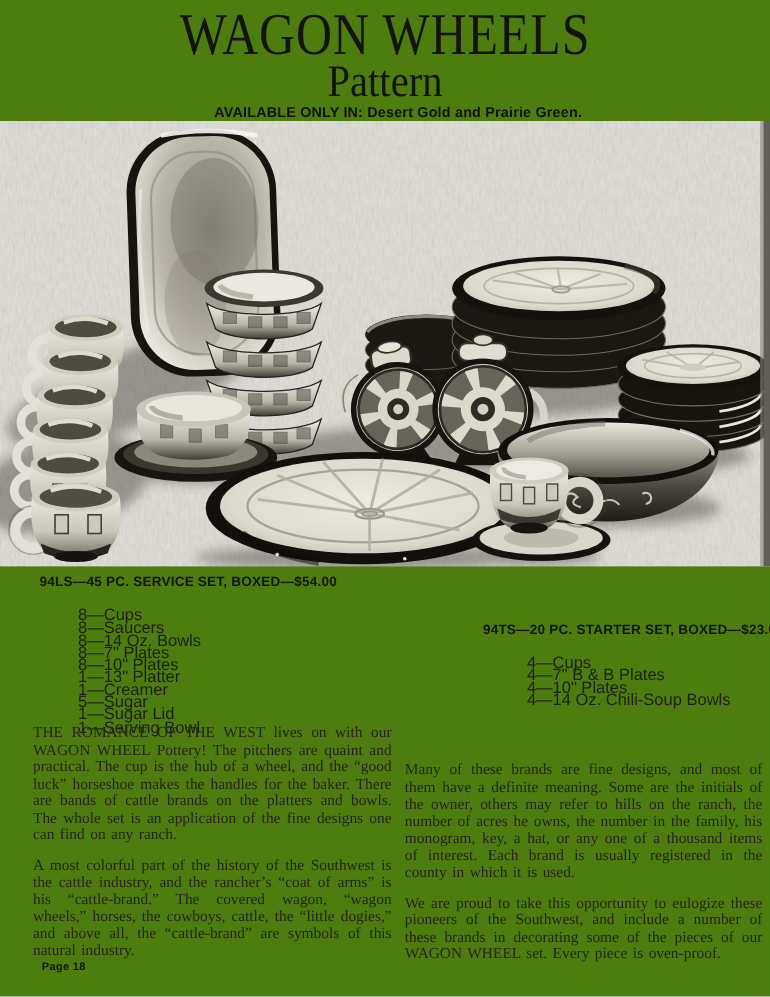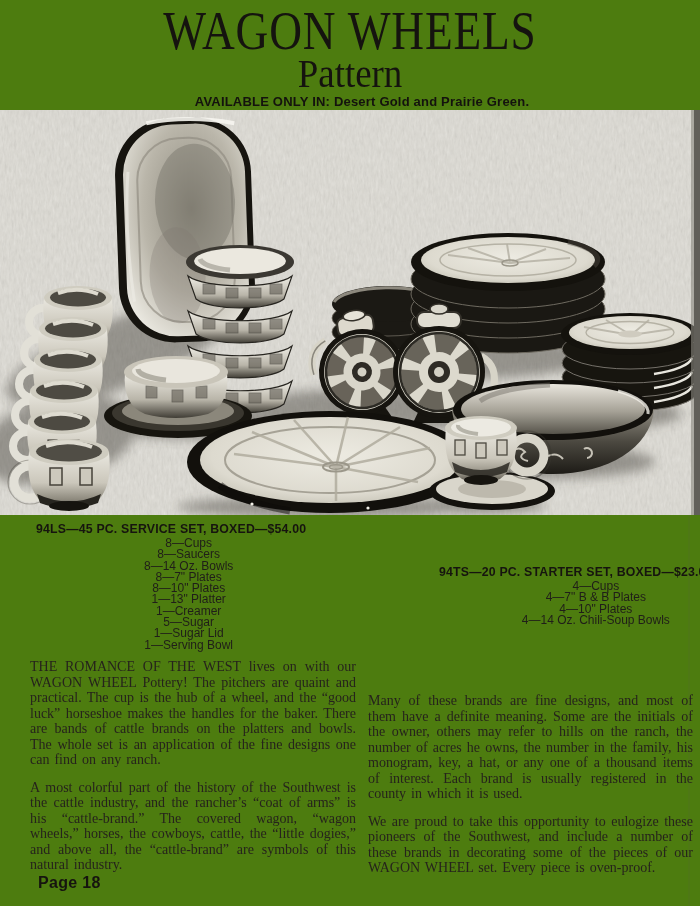--- a/index.html
+++ b/index.html
@@ -26,32 +26,32 @@
   .availability {
     position:absolute; top:94px; left:12px; width:700px; text-align:center;
     font-size:13px; font-weight:700; letter-spacing:0.2px; color:#14120e;
   }
   .photo { position:absolute; top:110px; left:0; width:700px; height:405px; }
   .photo svg { display:block; }
   .set { position:absolute; }
   .set-service { left:36px; top:522px; }
   .set-starter { left:439px; top:565px; }
   .set-heading { font-size:12.3px; font-weight:700; letter-spacing:0.2px; color:#16140f; white-space:nowrap; }
-  .set-list { list-style:none; margin-top:2px; font-size:12px; line-height:11.3px; color:#201e19;text-align:center; }
+  .set-list { list-style:none; margin-top:18px; font-size:15px; line-height:11.3px; color:#201e19; }
   .set-service .set-list { padding-left:35px; }
   .set-starter .set-list { padding-left:40px; }
   .col { position:absolute; }
   .col p {
     font-family:"Liberation Serif","DejaVu Serif",serif;
     font-size:14px; line-height:15.5px; text-align:justify;
     color:#26231c; margin:0 0 12px 0; word-spacing:1.5px;
   }
   .col-left  { left:30px;  top:659px; width:326px; }
   .col-right { left:368px; top:693px; width:325px; }
-  .page-number { position:absolute; left:38px; top:874px; font-size:16px; font-weight:700; letter-spacing:0.3px; color:#16140f; }
+  .page-number { position:absolute; left:38px; top:874px; font-size:10px; font-weight:700; letter-spacing:0.3px; color:#16140f; }
   .crease { position:absolute; left:688px; top:515px; width:2px; height:391px; background:rgba(90,88,80,0.10); }
 </style>
 </head>
 <body>
 
 <div class="page">
 
   <div class="title">WAGON WHEELS</div>
   <div class="subtitle">Pattern</div>
   <div class="availability">AVAILABLE ONLY IN: Desert Gold and Prairie Green.</div>

